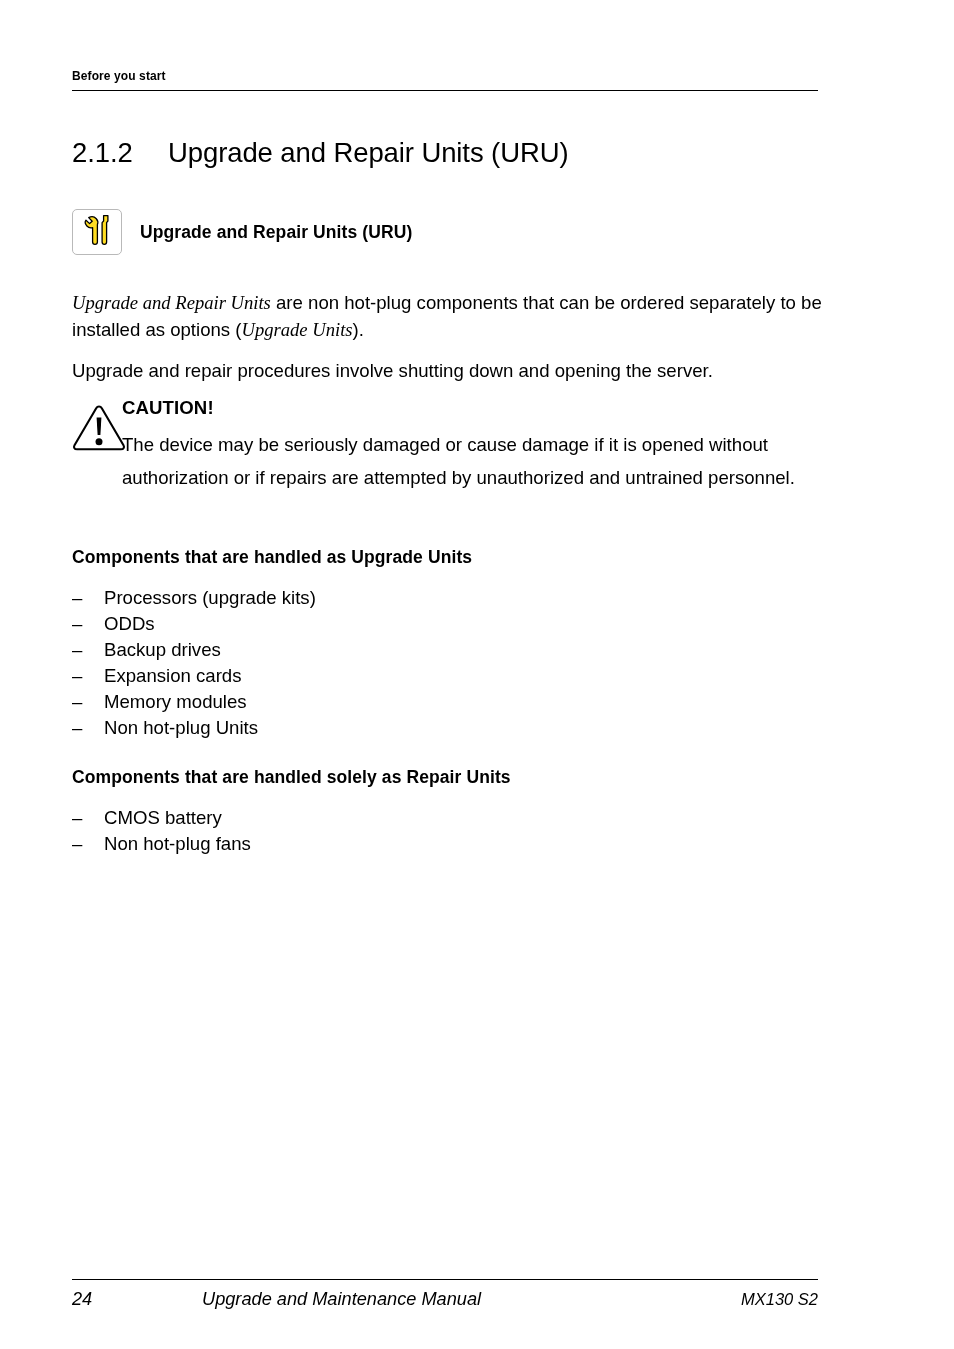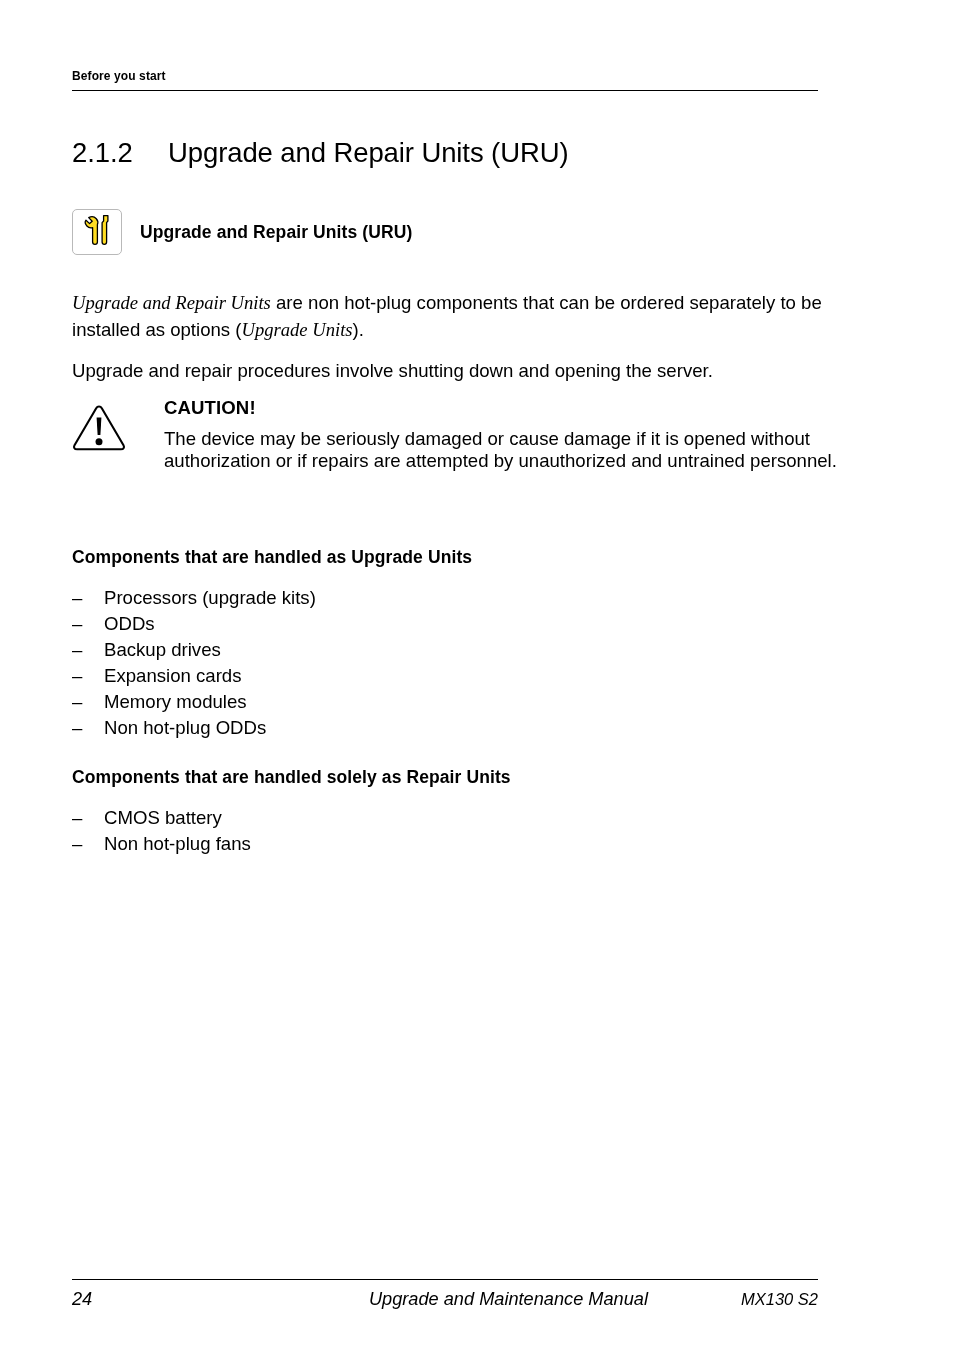--- a/index.html
+++ b/index.html
@@ -112,32 +112,32 @@
     width: 754px;
   }
   .caution-icon {
     position: absolute;
     left: 0;
     top: 4px;
     width: 62px;
     height: 56px;
   }
   .caution-body {
-    margin-left: 96px;
+    margin-left: 54px;
   }
   .caution-title {
     font-size: 18.6px;
     font-weight: bold;
     line-height: 24px;
     letter-spacing: 0.1px;
   }
   .caution-text {
     margin-top: 8px;
     font-size: 18.6px;
-    line-height: 22px;
+    line-height: 33px;
     width: 686px;
   }
 
   
   .list-group { position: absolute; left: 72px; width: 750px; }
   .list-group.g1 { top: 546px; }
   .list-group.g2 { top: 766px; }
   .list-heading {
     font-size: 17.5px;
     font-weight: bold;
@@ -175,21 +175,21 @@
     border-bottom: 1.6px solid #000;
     width: 746px;
   }
   .footer-row {
     margin-top: 9px;
     display: flex;
     align-items: baseline;
     font-size: 18.2px;
   }
   .footer-page { width: 130px; flex: 0 0 130px; text-align: left; }
-  .footer-center { flex: 1 1 auto; text-align: right; }
+  .footer-center { flex: 1 1 auto; text-align: left; }
   .footer-right { width: 170px; flex: 0 0 170px; text-align: right; font-size: 16.5px; }
 </style>
 </head>
 <body>
 
 <div class="page">
 
   <div class="running-header">
     <div class="running-header-text">Before you start</div>
     <div class="header-rule"></div>
@@ -235,21 +235,21 @@
   </div>
 
   <div class="list-group g1">
     <div class="list-heading">Components that are handled as Upgrade Units</div>
     <ul class="dash-list">
       <li><span class="dash">–</span><span>Processors (upgrade kits)</span></li>
       <li><span class="dash">–</span><span>ODDs</span></li>
       <li><span class="dash">–</span><span>Backup drives</span></li>
       <li><span class="dash">–</span><span>Expansion cards</span></li>
       <li><span class="dash">–</span><span>Memory modules</span></li>
-      <li><span class="dash">–</span><span>Non hot-plug ODDs</span></li>
+      <li><span class="dash">–</span><span>Non hot-plug Units</span></li>
     </ul>
   </div>
 
   <div class="list-group g2">
     <div class="list-heading">Components that are handled solely as Repair Units</div>
     <ul class="dash-list">
       <li><span class="dash">–</span><span>CMOS battery</span></li>
       <li><span class="dash">–</span><span>Non hot-plug fans</span></li>
     </ul>
   </div>

